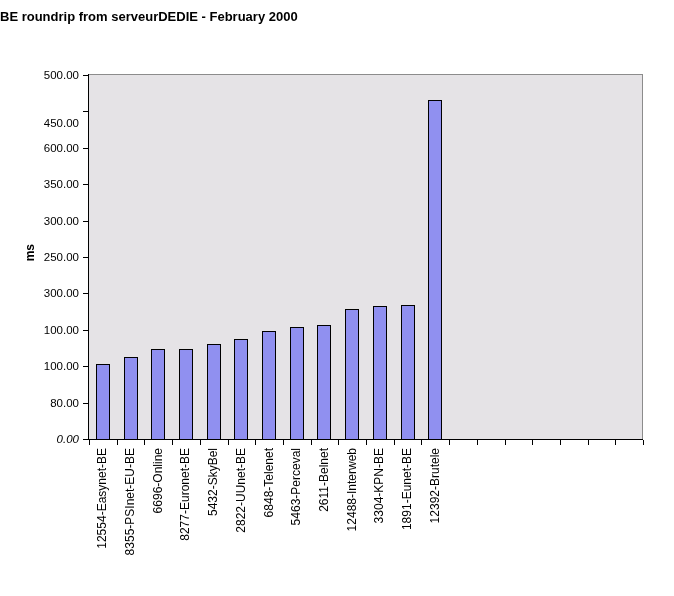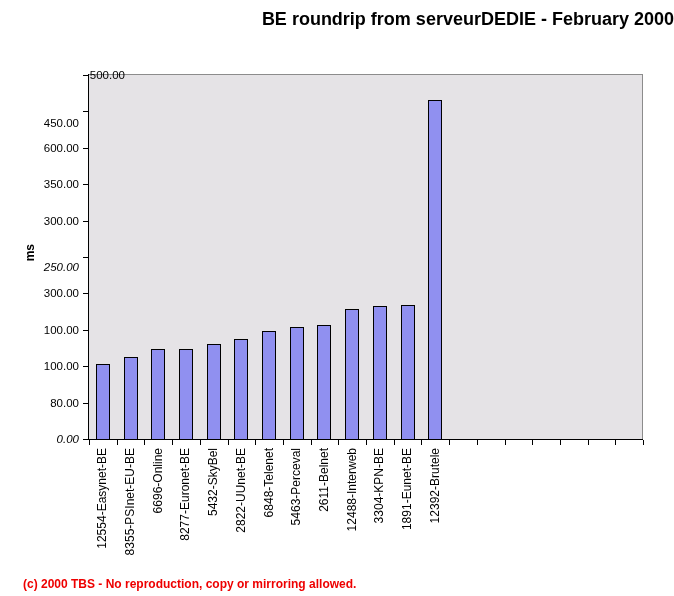--- a/index.html
+++ b/index.html
@@ -2,22 +2,22 @@
 <html><head>
 <meta charset="utf-8">
 <style>
   html,body { margin:0; padding:0; }
   body {
     width:674px; height:596px; background:#ffffff; position:relative;
     font-family:"Liberation Sans", sans-serif; overflow:hidden;
     -webkit-font-smoothing:antialiased;
   }
   .title {
-    position:absolute; top:9px; left:0; width:674px; text-align:right;
-    font-size:18px; font-weight:bold; color:#000;
+    position:absolute; top:9px; left:0; width:674px; text-align:left;
+    font-size:13px; font-weight:bold; color:#000;
   }
   .url {
     position:absolute; top:34px; left:0; width:660px; text-align:center;
     font-size:12px; font-weight:bold; color:var(--accent-red,#ee0000);
   }
   .chart { position:absolute; left:0; top:0; width:674px; height:596px; }
   .plot {
     position:absolute; left:89px; top:75px; width:553px; height:364px;
     background:var(--plot-bg,#e5e3e6);
   }
@@ -58,43 +58,42 @@
   <div class="title">BE roundrip from serveurDEDIE - February 2000</div>
 
   <div class="plot"></div>
   <div class="topline"></div>
   <div class="rightline"></div>
   <div class="leftaxis"></div>
   <div class="bottomaxis"></div>
 
   <span class="ms-label">ms</span>
 
-  <div class="footer">(c) 2000 TBS - No reproduction, copy or mirroring allowed.</div>
 <div class="ytick" style="left: 83px; top: 439px;"></div>
     <div class="ylab" style="top: 432px; font-style: italic;">0.00</div>
     <div class="ytick" style="left: 83px; top: 402.6px;"></div>
     <div class="ylab" style="top: 395.6px;">80.00</div>
     <div class="ytick" style="left: 83px; top: 366.2px;"></div>
     <div class="ylab" style="top: 359.2px;">100.00</div>
     <div class="ytick" style="left: 83px; top: 329.8px;"></div>
     <div class="ylab" style="top: 322.8px;">100.00</div>
     <div class="ytick" style="left: 83px; top: 293.4px;"></div>
     <div class="ylab" style="top: 286.4px;">300.00</div>
     <div class="ytick" style="left: 83px; top: 257px;"></div>
-    <div class="ylab" style="top: 260px; font-style: italic;">250.00</div>
+    <div class="ylab" style="top: 250px;">250.00</div>
     <div class="ytick" style="left: 83px; top: 220.6px;"></div>
     <div class="ylab" style="top: 213.6px;">300.00</div>
     <div class="ytick" style="left: 83px; top: 184.2px;"></div>
     <div class="ylab" style="top: 177.2px;">350.00</div>
     <div class="ytick" style="left: 83px; top: 147.8px;"></div>
     <div class="ylab" style="top: 140.8px;">600.00</div>
     <div class="ytick" style="left: 83px; top: 111.4px;"></div>
     <div class="ylab" style="top: 104.4px; margin-top: 12px;">450.00</div>
     <div class="ytick" style="left: 83px; top: 75px;"></div>
-    <div class="ylab" style="top: 68px; padding-left: 46px;">500.00</div>
+    <div class="ylab" style="top: 68px;">500.00</div>
     <div class="bar" style="left: 95.85px; top: 364px; height: 75px;"></div>
     <div class="bar" style="left: 123.55px; top: 357px; height: 82px;"></div>
     <div class="bar" style="left: 151.25px; top: 349px; height: 90px;"></div>
     <div class="bar" style="left: 178.95px; top: 349px; height: 90px;"></div>
     <div class="bar" style="left: 206.65px; top: 344px; height: 95px;"></div>
     <div class="bar" style="left: 234.35px; top: 339px; height: 100px;"></div>
     <div class="bar" style="left: 262.05px; top: 331px; height: 108px;"></div>
     <div class="bar" style="left: 289.75px; top: 327px; height: 112px;"></div>
     <div class="bar" style="left: 317.45px; top: 325px; height: 114px;"></div>
     <div class="bar" style="left: 345.15px; top: 309px; height: 130px;"></div>

